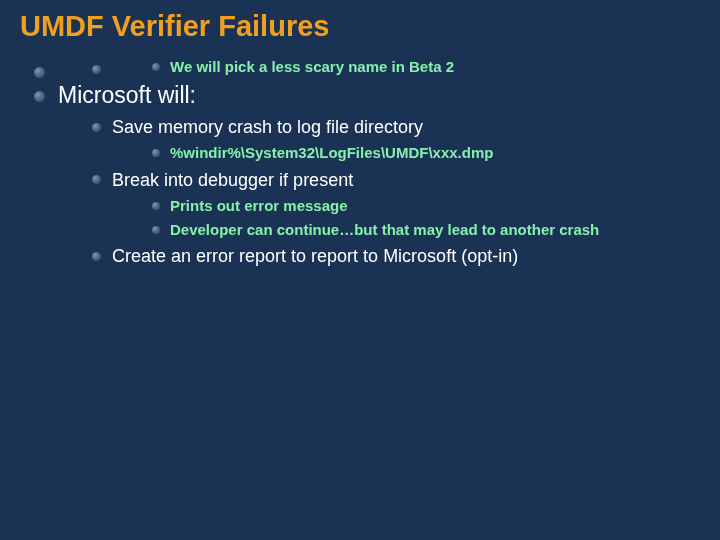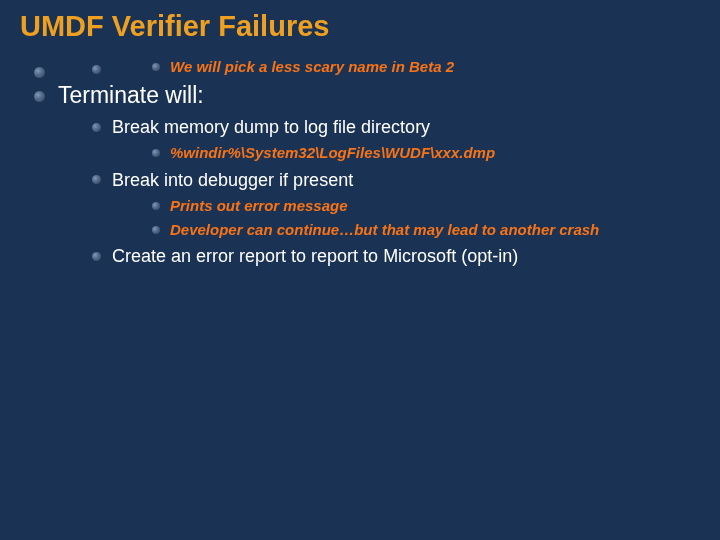--- a/index.html
+++ b/index.html
@@ -60,27 +60,26 @@
     left: 4px;
     top: 0.42em;
     width: 9px;
     height: 9px;
     background: radial-gradient(circle at 35% 35%, #8098b8 0%, #5a7090 35%, #2a3c58 100%);
     border-radius: 50%;
   }
 
   
   .lvl3 > li {
-    color: #f97316;
+    color: #86efac;
     font-size: 15px;
     font-weight: bold;
     padding-left: 22px;
     margin: 4px 0 4px 36px;
     line-height: 1.35;
-    font-style: italic;
   }
   .lvl3 > li::before {
     content: "";
     position: absolute;
     left: 4px;
     top: 0.4em;
     width: 8px;
     height: 8px;
     background: radial-gradient(circle at 35% 35%, #8098b8 0%, #5a7090 35%, #2a3c58 100%);
     border-radius: 50%;
@@ -99,27 +98,27 @@
           <ul class="lvl3">
             <li>
               <span>We will pick a less scary name in Beta 2</span>
             </li>
           </ul>
         </li>
       </ul>
     </li>
 
     <li>
-      <span>Terminate will:</span>
+      <span>Microsoft will:</span>
       <ul class="lvl2">
         <li>
-          <span>Break memory dump to log file directory</span>
+          <span>Save memory crash to log file directory</span>
           <ul class="lvl3">
             <li>
-              <span>%windir%\System32\LogFiles\WUDF\xxx.dmp</span>
+              <span>%windir%\System32\LogFiles\UMDF\xxx.dmp</span>
             </li>
           </ul>
         </li>
         <li>
           <span>Break into debugger if present</span>
           <ul class="lvl3">
             <li>
               <span>Prints out error message</span>
             </li>
             <li>

